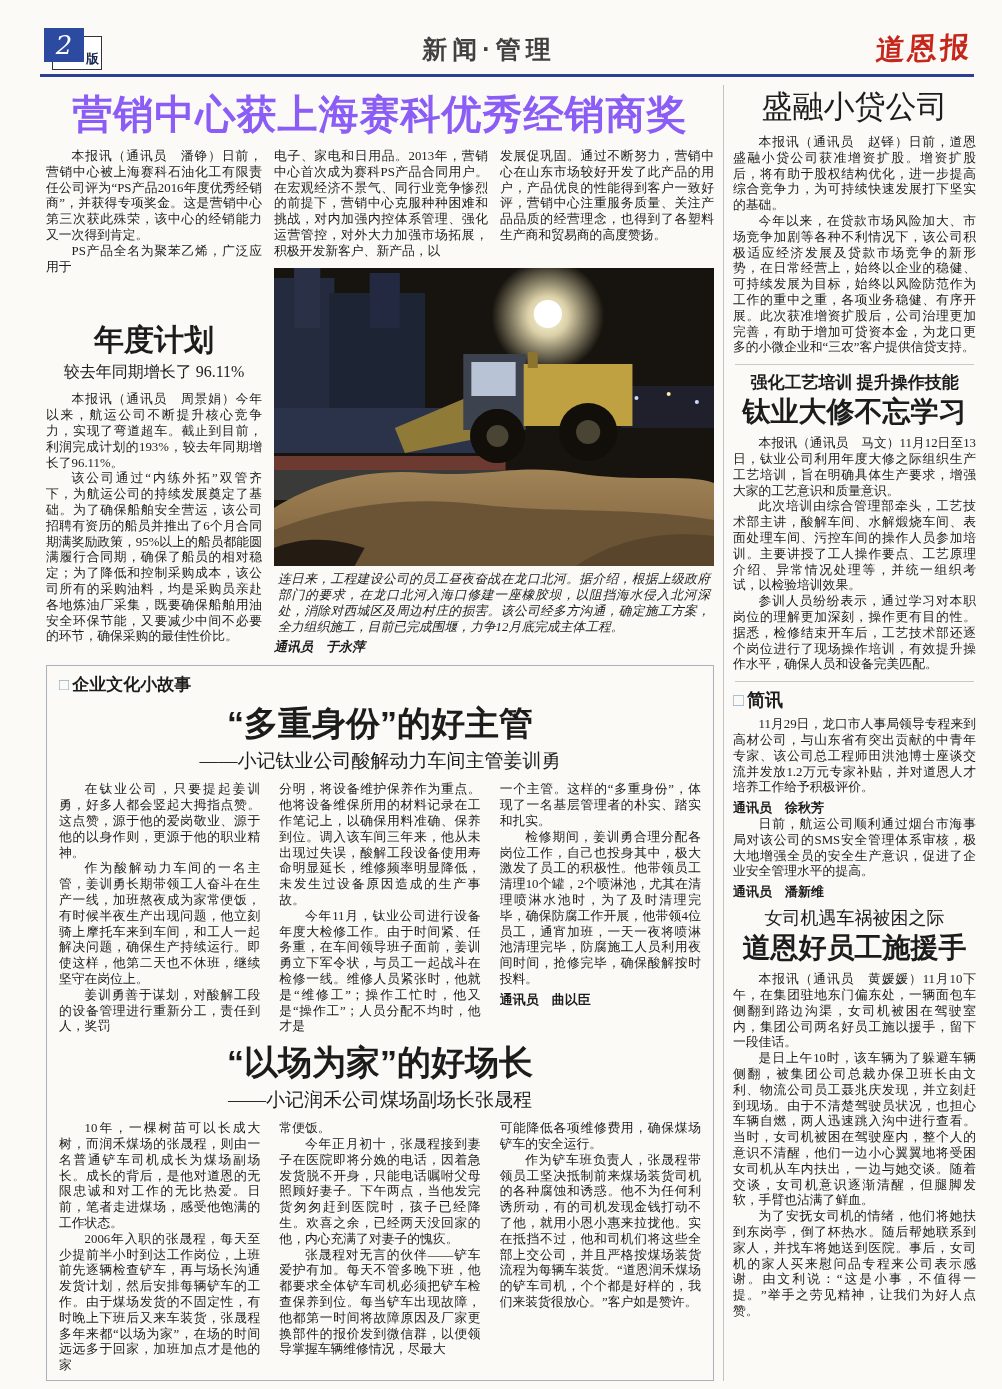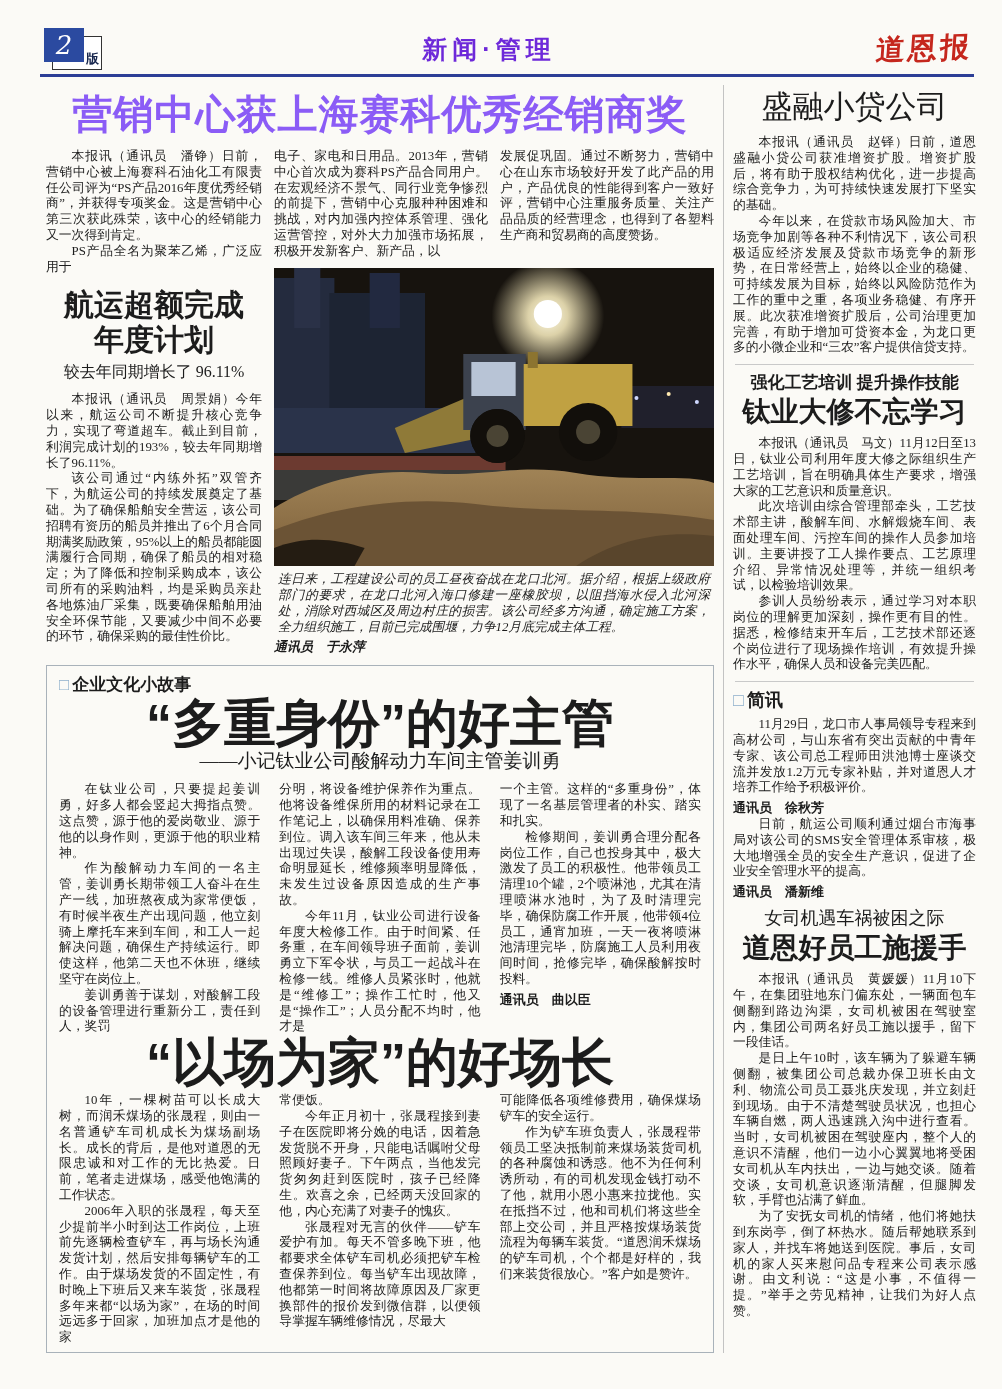--- a/index.html
+++ b/index.html
@@ -16,21 +16,21 @@
   .pagenum { position:relative; width:58px; height:42px; flex:0 0 auto; }
   .pagenum .frame { position:absolute; left:8px; top:8px; right:0; bottom:0;
          border:1px solid #333; background:#fff; }
   .pagenum .pn-blue { position:absolute; left:0; top:0; width:40px; height:34px;
          background:#2b4aa0; color:#fff; display:flex; align-items:center;
          justify-content:center; font-size:26px; font-style:italic;
          font-family:"DejaVu Serif", serif; }
   .pagenum .pn-ban { position:absolute; right:3px; bottom:2px; font-size:13px;
          font-weight:700; color:#16254d; font-family:"Liberation Sans",sans-serif; }
   .section-title { font-family:"Liberation Sans",sans-serif; font-weight:700;
-         font-size:25px; letter-spacing:5px; color:#6d28d9; }
+         font-size:25px; letter-spacing:5px; color:#404040; }
   .masthead { color:#c5271d; font-weight:700; font-size:29px; letter-spacing:3px;
          transform:skewX(-6deg) rotate(-2deg); font-family:"Liberation Serif",serif; }
   .hdr-rule { border:none; border-top:3px solid #2c3e96; margin:2px 28px 0 40px; }
 
   
   .main { display:flex; padding:4px 26px 0 46px; }
   .lcol { width:668px; flex:0 0 auto; }
   .vdiv { width:1px; background:#c3c3c3; margin:4px 9px 0 9px; }
   .rcol { flex:1; min-width:0; }
 
@@ -57,21 +57,21 @@
   .photo-wrap svg { display:block; width:100%; height:298px; }
   .caption { font-size:12.8px; line-height:16.2px; text-align:justify;
         margin:3px 4px 0; font-style:italic; }
   .caption-byline { font-style:italic; }
 
   
   .cbox { border:1px solid #a9b2ba; margin-top:9px; padding:7px 12px 6px; }
   .cbox-label { font-family:"Liberation Sans",sans-serif; font-weight:700;
         font-size:17px; margin:0; }
   .sq { color:#8fb0cc; margin-right:3px; font-weight:400; }
-  .story-h { font-family:"Liberation Sans",sans-serif; font-weight:700; font-size:52px;
+  .story-h { font-family:"Liberation Sans",sans-serif; font-weight:700; font-size:34px;
         text-align:center; margin:4px 0 0; line-height:46px; }
   .story-sub { font-size:19px; text-align:center; margin:2px 0 6px; }
   .cols3 { display:flex; gap:19px; margin-top:8px; }
   .cols3 > div { flex:1; min-width:0; }
 
   
   .r-h1 { font-family:"Liberation Sans",sans-serif; font-weight:400; font-size:31px;
         line-height:39px; text-align:center; margin:6px 0 9px; }
   .r-h2 { font-family:"Liberation Sans",sans-serif; font-weight:700; font-size:28px;
         line-height:34px; text-align:center; margin:1px 0 7px; }
@@ -103,21 +103,21 @@
 
       <div class="headline-red">营销中心获上海赛科优秀经销商奖</div>
 
       <div class="lt">
 
         <div class="colA">
           <p class="body">本报讯（通讯员　潘铮）日前，营销中心被上海赛科石油化工有限责任公司评为“PS产品2016年度优秀经销商”，并获得专项奖金。这是营销中心第三次获此殊荣，该中心的经销能力又一次得到肯定。</p>
           <p class="body">PS产品全名为聚苯乙烯，广泛应用于</p>
 
           <div class="ship-h">
-            <span>航运超额完成</span><br>
+            <br>
             <span>年度计划</span>
           </div>
           <div class="ship-sub">较去年同期增长了 96.11%</div>
           <p class="body">本报讯（通讯员　周景娟）今年以来，航运公司不断提升核心竞争力，实现了弯道超车。截止到目前，利润完成计划的193%，较去年同期增长了96.11%。</p>
           <p class="body">该公司通过“内练外拓”双管齐下，为航运公司的持续发展奠定了基础。为了确保船舶安全营运，该公司招聘有资历的船员并推出了6个月合同期满奖励政策，95%以上的船员都能圆满履行合同期，确保了船员的相对稳定；为了降低和控制采购成本，该公司所有的采购油料，均是采购员亲赴各地炼油厂采集，既要确保船舶用油安全环保节能，又要减少中间不必要的环节，确保采购的最佳性价比。</p>
         </div>
 
         <div class="colB">
           <div class="mk2">
             <div>
@@ -204,20 +204,21 @@
             <p class="body">今年11月，钛业公司进行设备年度大检修工作。由于时间紧、任务重，在车间领导班子面前，姜训勇立下军令状，与员工一起战斗在检修一线。维修人员紧张时，他就是“维修工”；操作工忙时，他又是“操作工”；人员分配不均时，他才是</p>
           </div>
           <div>
             <p class="body cont">一个主管。这样的“多重身份”，体现了一名基层管理者的朴实、踏实和扎实。</p>
             <p class="body">检修期间，姜训勇合理分配各岗位工作，自己也投身其中，极大激发了员工的积极性。他带领员工清理10个罐，2个喷淋池，尤其在清理喷淋水池时，为了及时清理完毕，确保防腐工作开展，他带领4位员工，通宵加班，一天一夜将喷淋池清理完毕，防腐施工人员利用夜间时间，抢修完毕，确保酸解按时投料。</p>
             <p class="byline">通讯员　曲以臣</p>
           </div>
         </div>
 
         <div class="story-h">“以场为家”的好场长</div>
+        <div class="story-sub">——小记润禾公司煤场副场长张晟程</div>
         <div class="cols3">
           <div>
             <p class="body">10年，一棵树苗可以长成大树，而润禾煤场的张晟程，则由一名普通铲车司机成长为煤场副场长。成长的背后，是他对道恩的无限忠诚和对工作的无比热爱。日前，笔者走进煤场，感受他饱满的工作状态。</p>
             <p class="body">2006年入职的张晟程，每天至少提前半小时到达工作岗位，上班前先逐辆检查铲车，再与场长沟通发货计划，然后安排每辆铲车的工作。由于煤场发货的不固定性，有时晚上下班后又来车装货，张晟程多年来都“以场为家”，在场的时间远远多于回家，加班加点才是他的家</p>
           </div>
           <div>
             <p class="body cont">常便饭。</p>
             <p class="body">今年正月初十，张晟程接到妻子在医院即将分娩的电话，因着急发货脱不开身，只能电话嘱咐父母照顾好妻子。下午两点，当他发完货匆匆赶到医院时，孩子已经降生。欢喜之余，已经两天没回家的他，内心充满了对妻子的愧疚。</p>
             <p class="body">张晟程对无言的伙伴——铲车爱护有加。每天不管多晚下班，他都要求全体铲车司机必须把铲车检查保养到位。每当铲车出现故障，他都第一时间将故障原因及厂家更换部件的报价发到微信群，以便领导掌握车辆维修情况，尽最大</p>
           </div>

